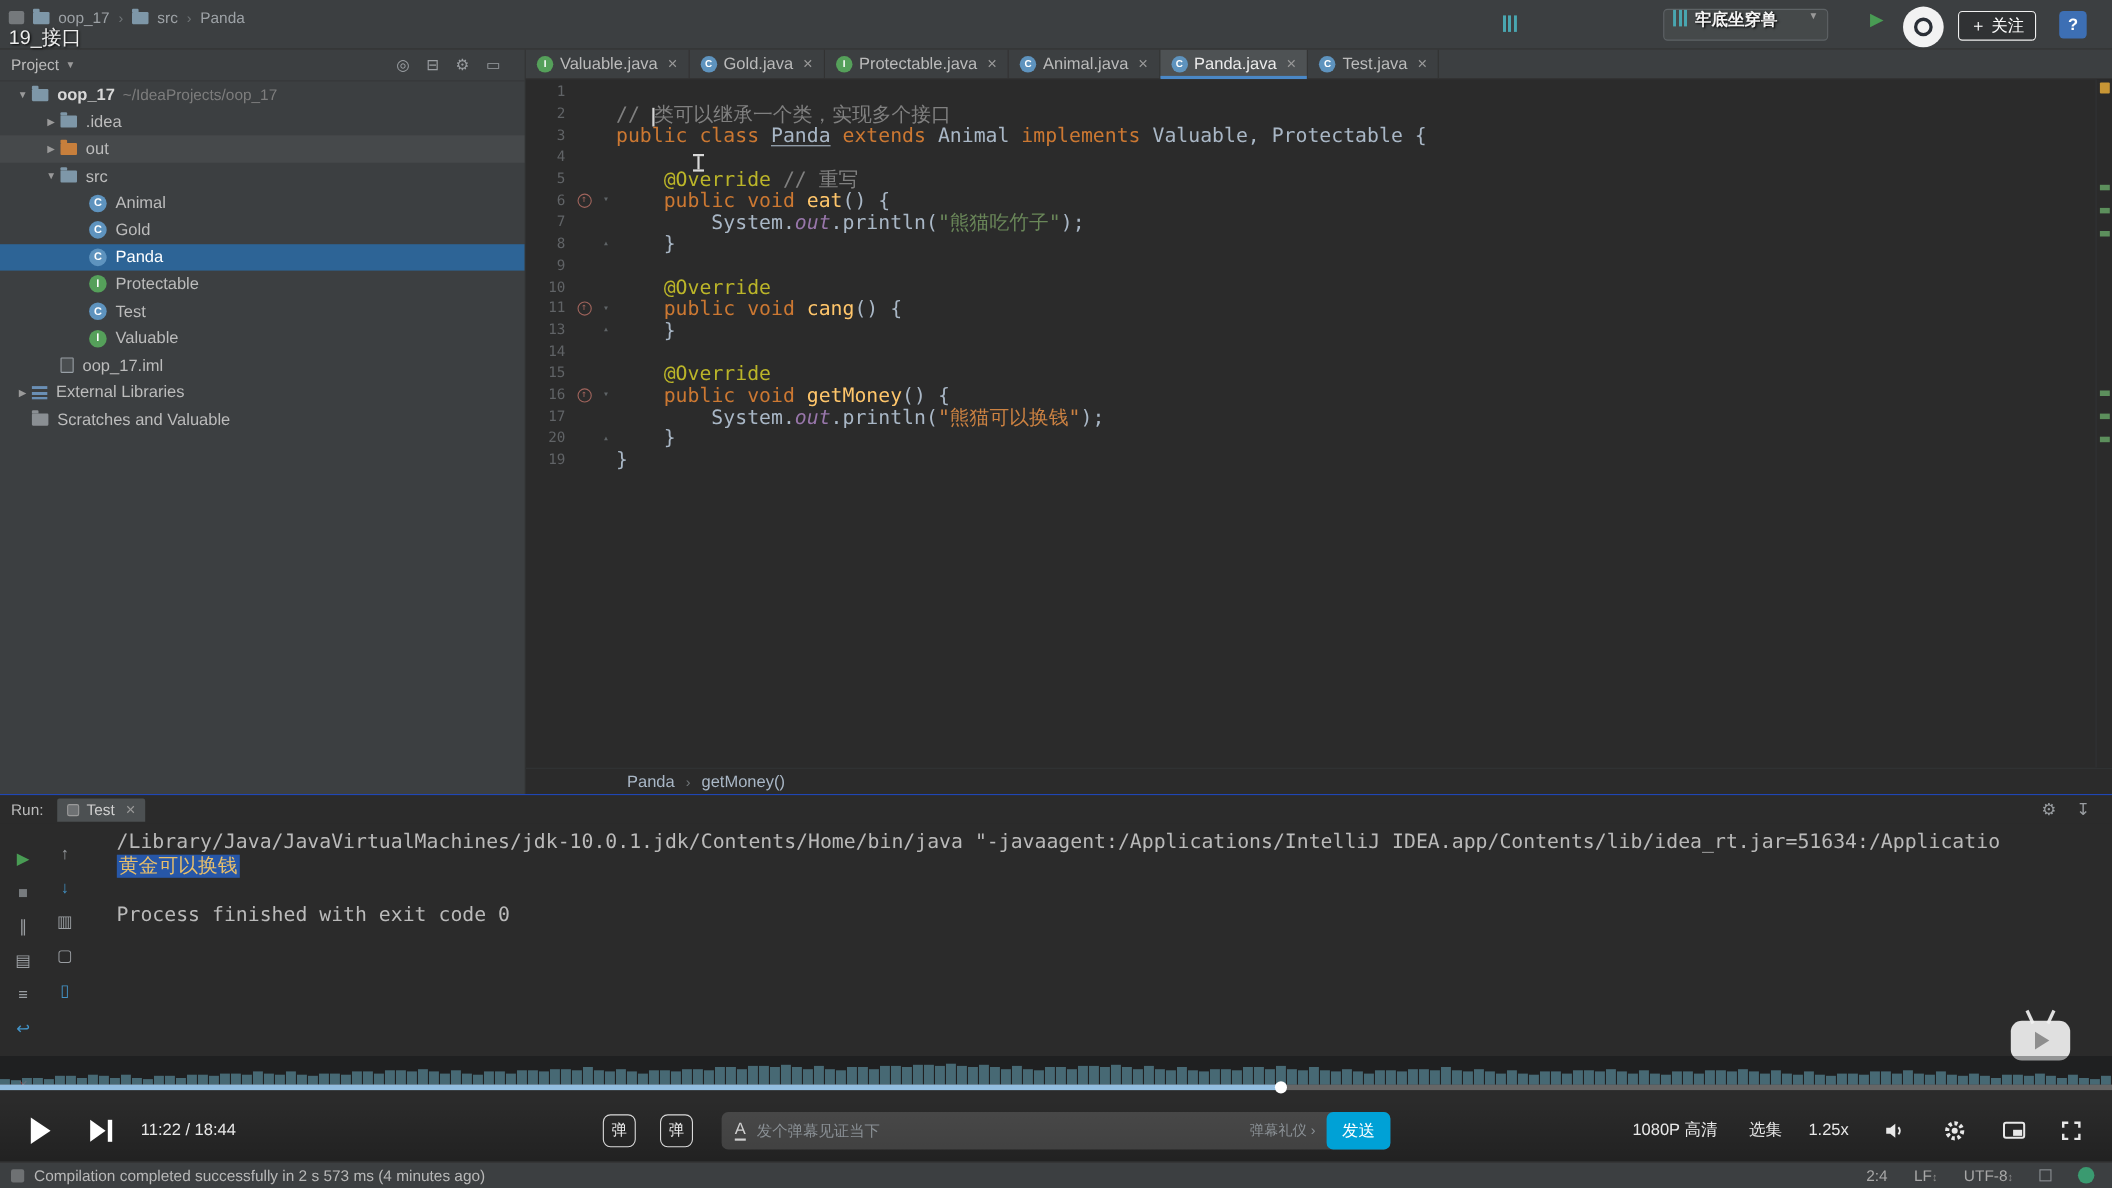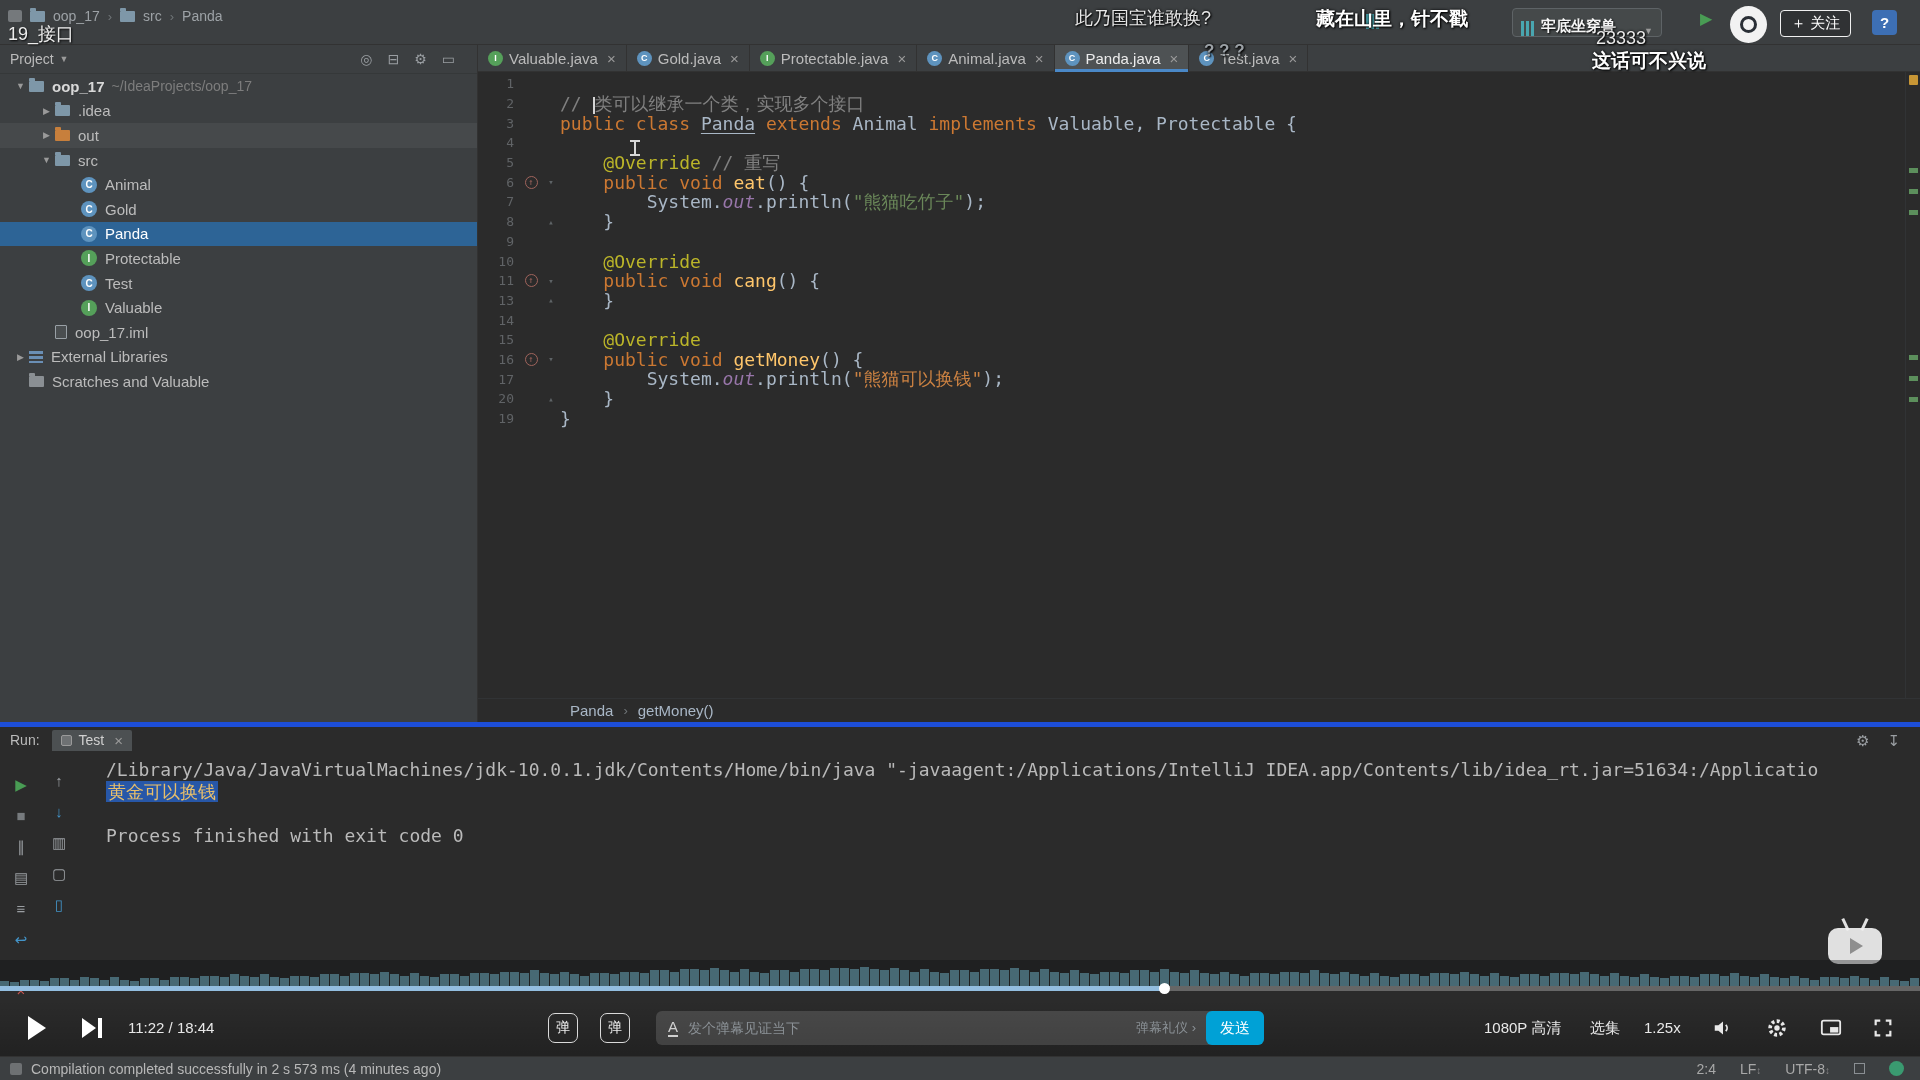--- a/index.html
+++ b/index.html
@@ -10,21 +10,21 @@
   .top-toolbar{position:absolute;left:0;top:0;width:1920px;height:45px;background:#3C3F41;border-bottom:1px solid #323232;z-index:10}
   .crumbs{position:absolute;left:8px;top:8px;display:flex;align-items:center;gap:8px;color:#9DA2A6;font-size:14px}
   .win-ico{width:14px;height:12px;background:#75797C;border-radius:2px;display:inline-block}
   .crumb-sep{color:#6F7477;font-size:13px}
   .icon-folder{position:relative;width:15px;height:11px;background:#7E97A8;border-radius:1px;display:inline-block;flex:none}
   .icon-folder::before{content:"";position:absolute;left:0;top:-3px;width:6px;height:3px;background:inherit;border-radius:1px 1px 0 0}
   .icon-folder.excluded{background:#C77F3C}
   .icon-folder.scratch{background:#8A8F93}
   .stripes{width:13px;height:15px;background:repeating-linear-gradient(90deg,#49A6B0 0 3px,transparent 3px 5px);display:inline-block;flex:none}
   .stripes.standalone{position:absolute;left:1366px;top:14px}
-  .runconfig{position:absolute;left:1512px;top:8px;width:150px;height:29px;background:#45494A;border:1px solid #5E6366;border-radius:4px;display:flex;align-items:flex-end;padding:0 8px;gap:7px}
+  .runconfig{position:absolute;left:1512px;top:8px;width:150px;height:29px;background:#45494A;border:1px solid #5E6366;border-radius:4px;display:flex;align-items:flex-start;padding:0 8px;gap:7px}
   .runconfig-label{color:#F4F4F4;font-size:15px;font-weight:bold;text-shadow:1px 1px 2px #000;white-space:nowrap}
   .caret-down{color:#9A9A9A;font-size:9px;margin-left:auto}
   .tb-run{position:absolute;left:1700px;top:11px;color:#499C54;font-size:16px;line-height:1}
   .avatar{position:absolute;left:1730px;top:6px;width:37px;height:37px;border-radius:50%;background:#F2F2F2;display:flex;align-items:center;justify-content:center}
   .avatar-core{width:17px;height:17px;border-radius:50%;border:3px solid #2A2F36;display:inline-block}
   .follow-btn{position:absolute;left:1780px;top:10px;border:1px solid #F0F0F0;border-radius:4px;padding:3px 10px;color:#FFF;font-size:15px;background:rgba(0,0,0,.2);white-space:nowrap}
   .help-btn{position:absolute;left:1872px;top:10px;width:25px;height:25px;background:#3D6FB4;border-radius:4px;color:#FFF;font-weight:bold;font-size:15px;display:flex;align-items:center;justify-content:center}
 
   
   .project-panel{position:absolute;left:0;top:45px;width:478px;height:677px;background:#3C3F41;border-right:1px solid #323232}
@@ -73,21 +73,21 @@
   .mark{position:absolute;left:3px;width:9px;height:5px}
   .mark.orange{background:#C89635;height:10px;border-radius:1px}
   .mark.green{background:#5C8F5C}
   .mouse-ibeam{position:absolute;left:152px;top:68px;width:10px;height:16px;z-index:5}
   .mouse-ibeam::before{content:"";position:absolute;left:4px;top:2px;width:2px;height:12px;background:#D8D8D8}
   .mouse-ibeam::after{content:"";position:absolute;left:0;top:0;width:10px;height:2px;background:#D8D8D8;box-shadow:0 14px 0 #D8D8D8}
 
   .ed-breadcrumb{position:absolute;left:478px;top:698px;width:1442px;height:24px;background:#2B2B2B;color:#A9B7C6;font-size:15px;display:flex;align-items:center;padding-left:92px;gap:10px;border-top:1px solid #313335}
 
   
-  .run-panel{position:absolute;left:0;top:722px;width:1920px;height:334px;background:#2B2B2B;border-top:5px solid #1d4ed8}
+  .run-panel{position:absolute;left:0;top:722px;width:1920px;height:334px;background:#2B2B2B;border-top:1px solid #1d4ed8}
   .run-header{height:26px;display:flex;align-items:center;padding-left:10px;gap:12px;background:#2B2B2B}
   .run-label{color:#BBB;font-size:14px}
   .run-tab{display:flex;align-items:center;gap:7px;background:#4C5052;padding:2px 9px;border-radius:2px 2px 0 0;color:#D0D0D0;font-size:14px}
   .run-tab-ico{width:11px;height:11px;border:1px solid #9A9A9A;background:#6E7173;border-radius:2px;display:inline-block}
   .run-header-icons{margin-left:auto;display:flex;gap:18px;padding-right:20px}
   .run-header-icons .rt-icon{font-size:15px}
   .run-body{position:relative;height:308px}
   .run-icons-col{position:absolute;display:flex;flex-direction:column;gap:16px;align-items:center;width:26px}
   #run-icons-1{left:8px;top:24px}
   #run-icons-2{left:46px;top:20px}
@@ -368,27 +368,20 @@
     <div class="sb-right">
       <span>2:4</span>
       <span><span>LF</span><span class="updown">↕</span></span>
       <span><span>UTF-8</span><span class="updown">↕</span></span>
       <span class="sb-sq"></span>
       <span class="sb-circle"></span>
     </div>
   </div>
 
   <div class="video-title">19_接口</div>
-  <div id="danmaku-layer">
-      <div class="dm dm-light" style="left: 1075px; top: 6px;">此乃国宝谁敢换?</div>
-      <div class="dm dm-bold" style="left: 1316px; top: 6px;">藏在山里，针不戳</div>
-      <div class="dm dm-light" style="left: 1596px; top: 28px;">23333</div>
-      <div class="dm dm-dim" style="left: 1204px; top: 41px;">? ? ?</div>
-      <div class="dm dm-bold" style="left: 1592px; top: 48px;">这话可不兴说</div>
-    </div>
 
   <div class="tv-mark">
     <span class="tv-ant-l"></span>
     <span class="tv-ant-r"></span>
     <span class="tv-body"></span>
   </div>
 
   <div class="wave" id="wave">
       <div class="wave-bar" style="height: 5.2px;"></div>
       <div class="wave-bar" style="height: 3.9px;"></div>

